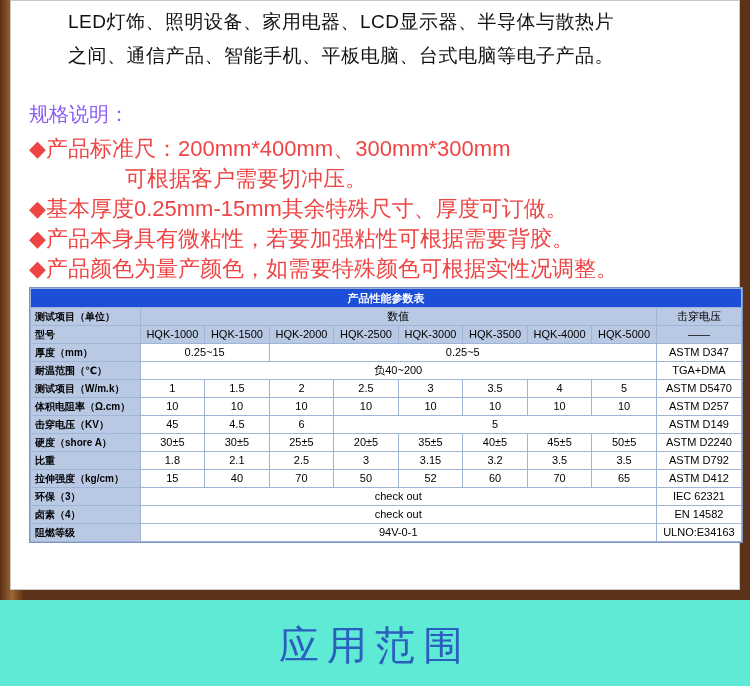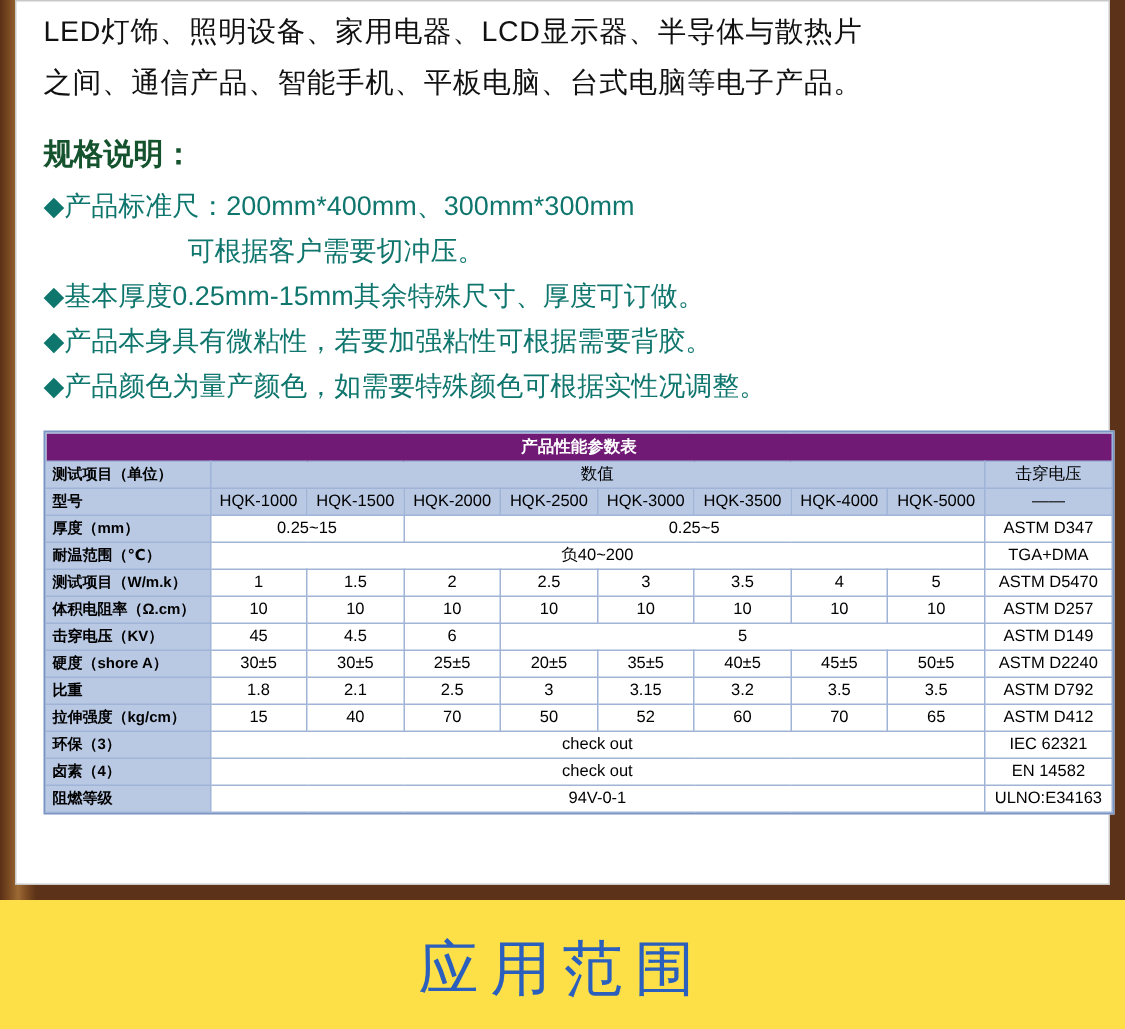--- a/index.html
+++ b/index.html
@@ -24,31 +24,32 @@
   }
   .content{
     position:absolute;left:18px;top:0;right:18px;
   }
 
   
   .top-par{
     font-size:19px;color:#111;line-height:34px;
     padding-top:4px;
     letter-spacing:0.5px;
+    margin-left:39px;
   }
   .top-par div{white-space:nowrap;}
 
   
   .spec-title{
-    color:#14532d;font-size:20px;font-weight:bold;
-    margin-top:16px;margin-bottom:6px;
+    color:#8b5cf6;font-size:20px;font-weight:normal;
+    margin-top:28px;margin-bottom:6px;
     border-bottom:0;
   }
   .spec-line{
-    font-size:18px;color:#0f766e;line-height:30px;white-space:nowrap;
+    font-size:22px;color:#ef4444;line-height:30px;white-space:nowrap;
   }
   .indent{padding-left:96px;}
 
   
   .table-wrap{
     position:absolute;left:18px;top:286px;width:712px;
     border:1px solid #7a95c4;
     background:#fff;
   }
   table{
@@ -57,38 +58,38 @@
   }
   th,td{
     border:1px solid #9fb4d6;
     text-align:center;
     padding:1px 2px;
     height:15px;
     line-height:13px;
     white-space:nowrap;
   }
   .hdr-main{
-    background:#701a75;color:#fff;font-weight:bold;font-size:11px;
+    background:#1d4ed8;color:#fff;font-weight:bold;font-size:11px;
     height:16px;
     margin-left:42px;
   }
   .rowhead{
     background:#b9c9e4;text-align:left;padding-left:4px;font-size:10px;
     width:106px;
   }
   .subhead{
     background:#b9c9e4;font-weight:normal;text-align:center;
   }
   .std-col{width:84px;}
   .val-col{width:63px;}
 
   
   .bottom{
     position:absolute;left:0;top:600px;width:750px;height:86px;
-    background:#fde047;
+    background:#5eead4;
   }
   .app-title{
     text-align:center;
     color:#2b5fbe;
     font-size:40px;
     letter-spacing:8px;
     font-weight:normal;
     padding-top:18px;
     font-family:"DejaVu Sans","Liberation Sans",sans-serif;
   }

